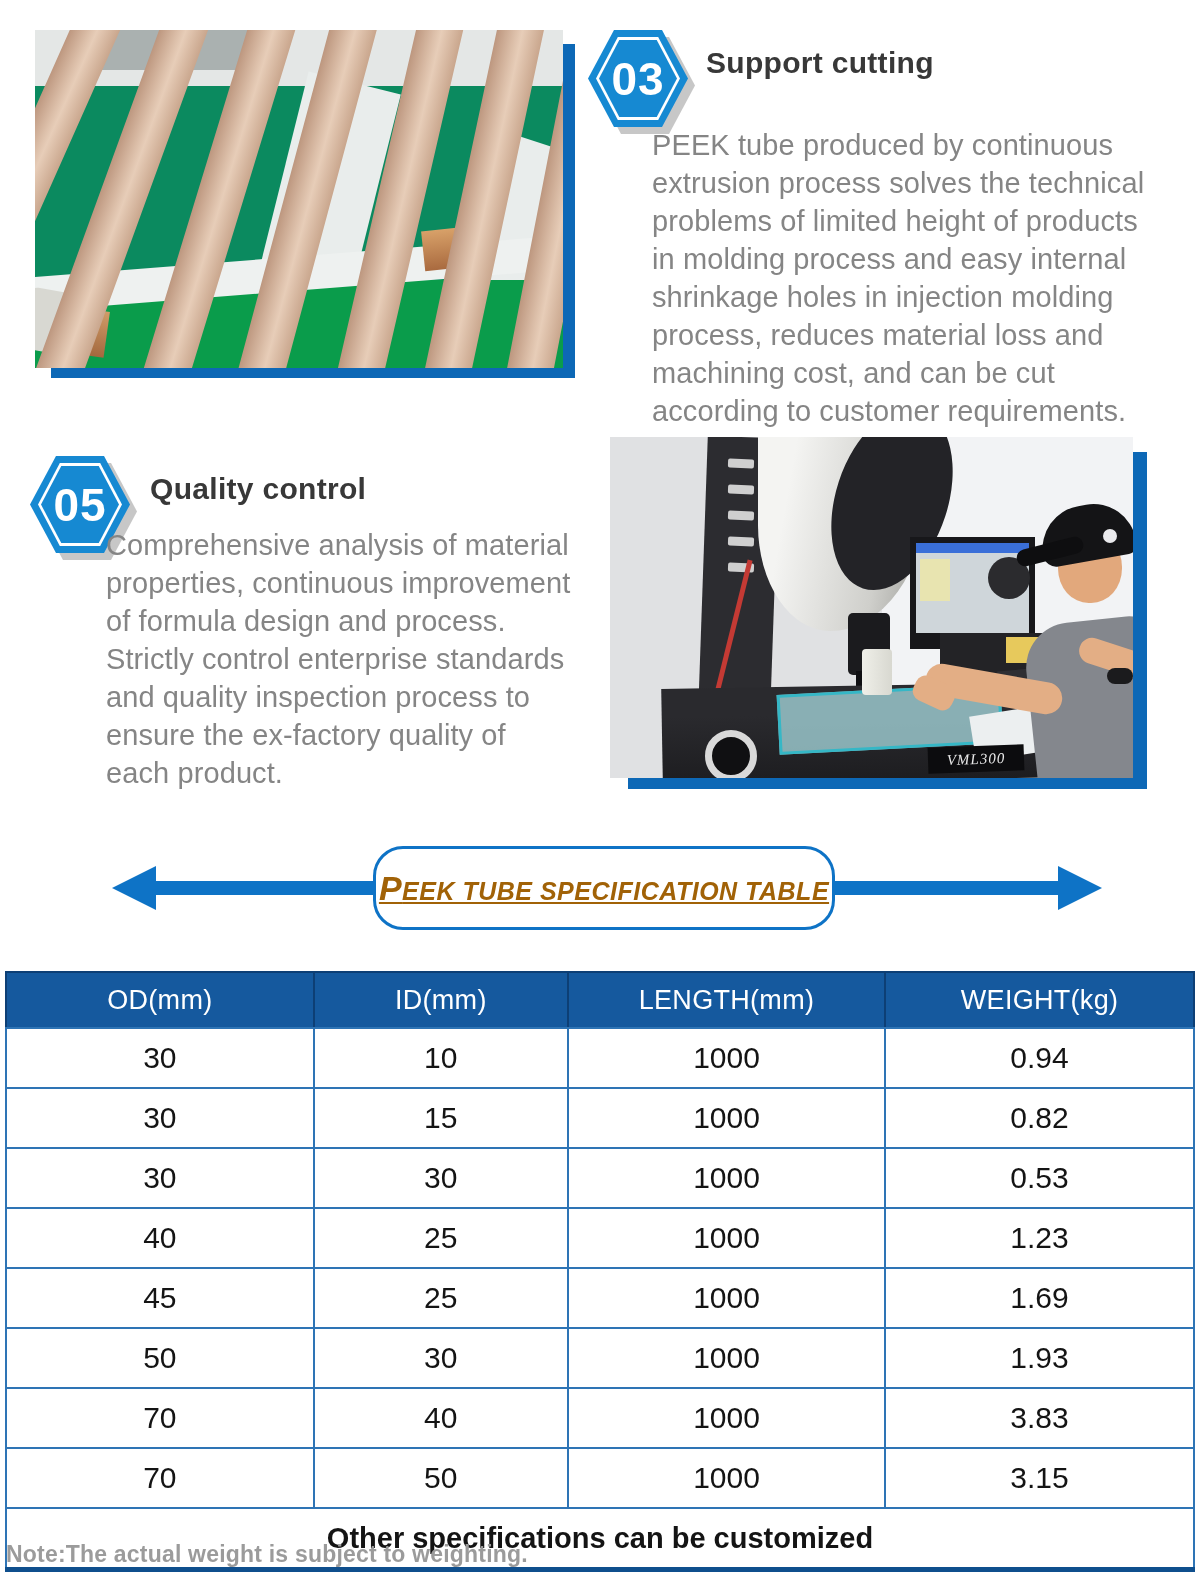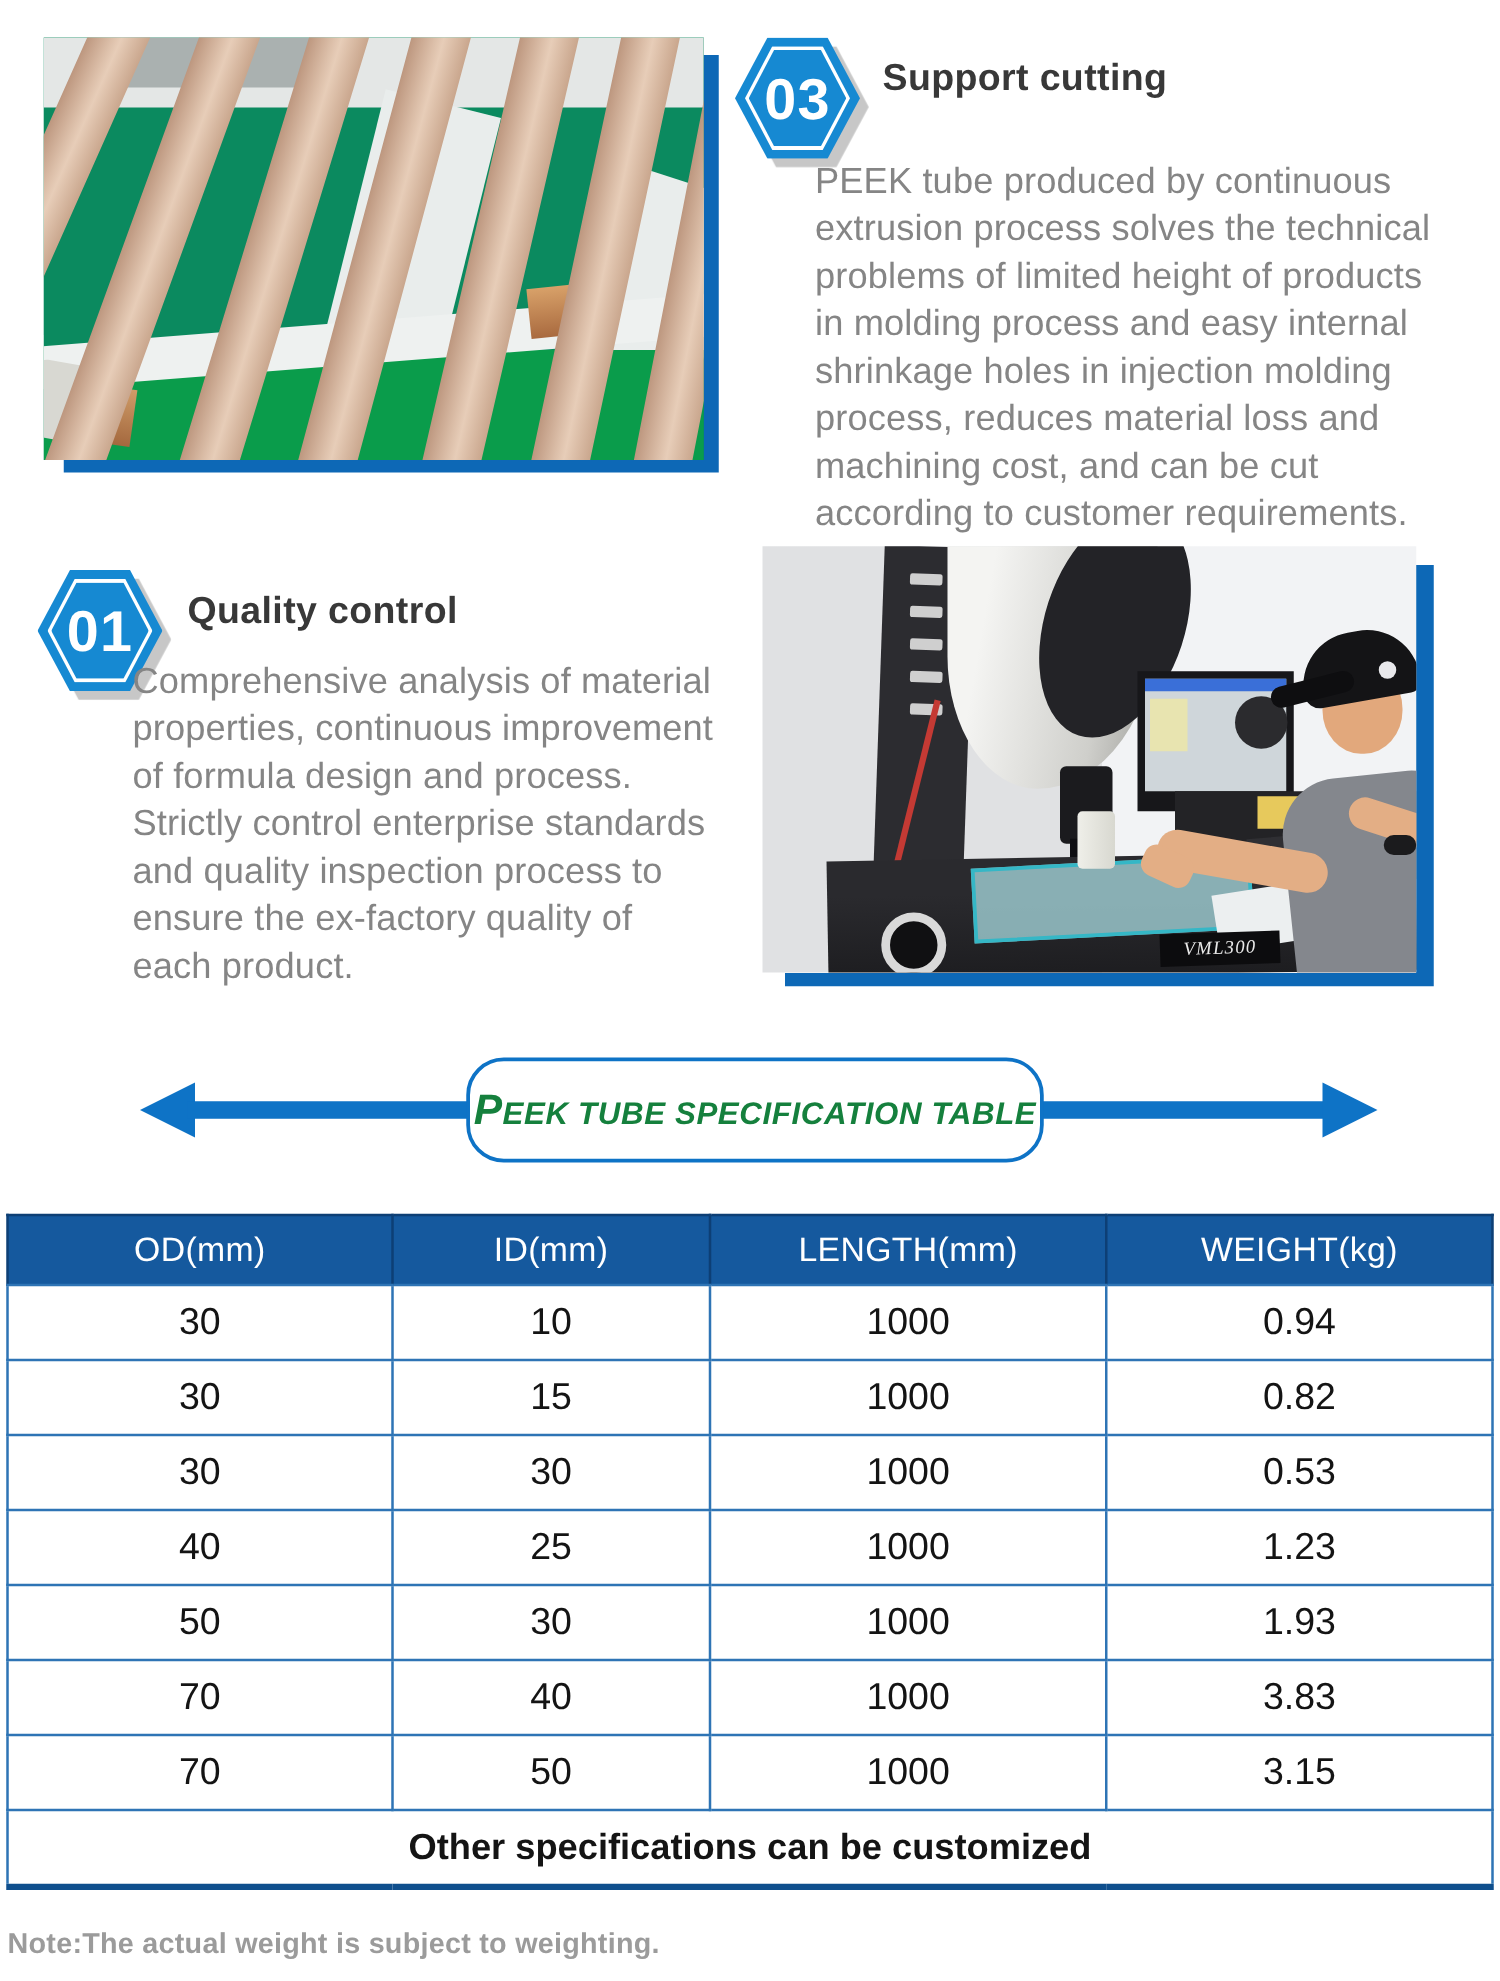--- a/index.html
+++ b/index.html
@@ -76,21 +76,21 @@
   .step-title { position:absolute; font-size:30px; font-weight:bold; color:#383838; letter-spacing:0.3px; }
   #t03 { left:706px; top:46px; }
   #t04 { left:150px; top:472px; }
   .para { position:absolute; font-size:29px; line-height:38px; color:#858585; white-space:pre-line; letter-spacing:0.1px; }
   #p03 { left:652px; top:126px; width:560px; }
   #p04 { left:106px; top:526px; width:560px; }
 
   
   .banner-box { position:absolute; left:373px; top:846px; width:462px; height:84px; border:3px solid #0e73c6; border-radius:30px;
                 background:#ffffff; display:flex; align-items:center; justify-content:center; z-index:2; box-sizing:border-box; }
-  .banner-text { text-transform:uppercase; font-style:italic; font-weight:bold; color:#15803d; font-size:25px; letter-spacing:0.5px; }
+  .banner-text { text-transform:uppercase; font-style:italic; font-weight:bold; color:#a16207; font-size:25px; letter-spacing:0.5px;text-decoration:underline; }
   .banner-text::first-letter { font-size:34px; }
   .arrow-tail { position:absolute; height:14px; background:#0e73c6; top:881px; }
   #tailL { left:150px; width:226px; }
   #tailR { left:832px; width:228px; }
   .arrow-head { position:absolute; width:0; height:0; border-top:22px solid transparent; border-bottom:22px solid transparent; top:866px; }
   #headL { left:112px; border-right:44px solid #0e73c6; }
   #headR { left:1058px; border-left:44px solid #0e73c6; }
 
   
   .spec { position:absolute; left:5px; top:971px; width:1190px; border-collapse:collapse; table-layout:fixed; background:#fff; }
@@ -138,21 +138,21 @@
 in molding process and easy internal
 shrinkage holes in injection molding
 process, reduces material loss and
 machining cost, and can be cut
 according to customer requirements.</div>
 
   <div class="hexwrap" id="badge04">
     <div class="hex hex-outer"></div>
     <div class="hex hex-ring"></div>
     <div class="hex hex-inner"></div>
-    <div class="hex-num">01</div>
+    <div class="hex-num">05</div>
   </div>
   <div class="step-title" id="t04">Quality control</div>
   <div class="para" id="p04">Comprehensive analysis of material
 properties, continuous improvement
 of formula design and process.
 Strictly control enterprise standards
 and quality inspection process to
 ensure the ex-factory quality of
 each product.</div>
 
@@ -236,20 +236,26 @@
           <td>1000</td>
           <td>0.53</td>
         </tr>
         <tr>
           <td>40</td>
           <td>25</td>
           <td>1000</td>
           <td>1.23</td>
         </tr>
         <tr>
+          <td>45</td>
+          <td>25</td>
+          <td>1000</td>
+          <td>1.69</td>
+        </tr>
+        <tr>
           <td>50</td>
           <td>30</td>
           <td>1000</td>
           <td>1.93</td>
         </tr>
         <tr>
           <td>70</td>
           <td>40</td>
           <td>1000</td>
           <td>3.83</td>

